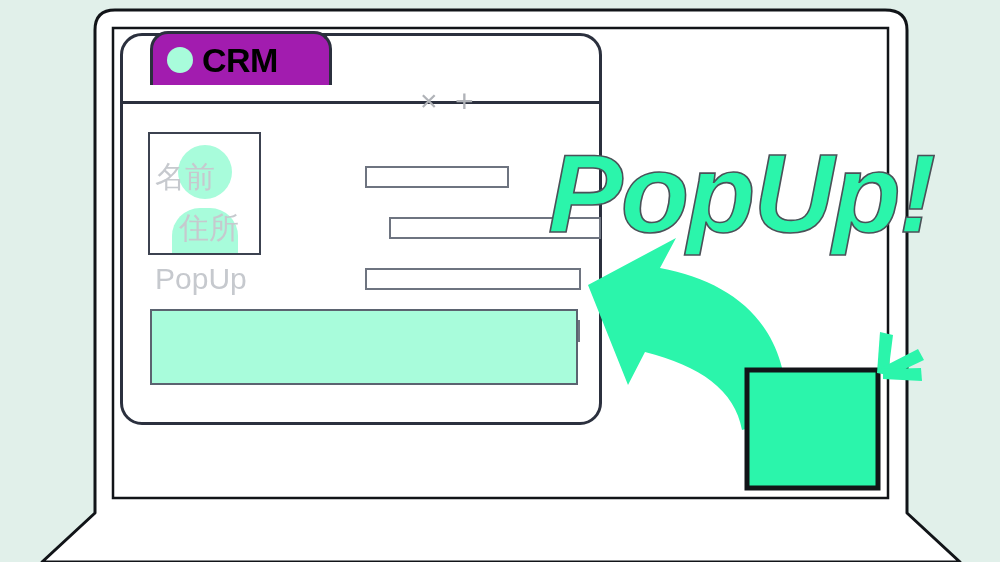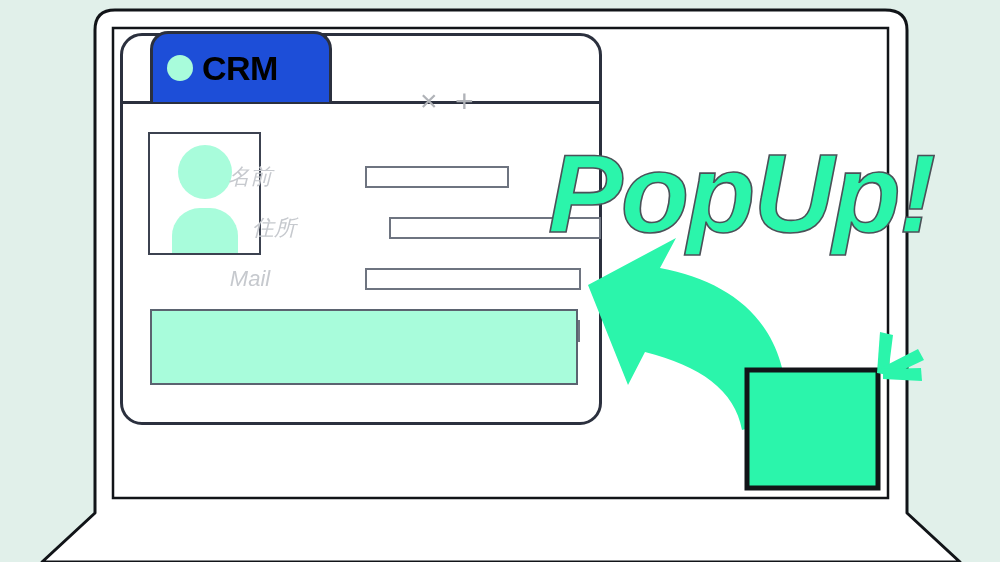--- a/index.html
+++ b/index.html
@@ -41,22 +41,22 @@
     top: 0;
     width: 100%;
     height: 68px;
     box-sizing: border-box;
   }
   .tab-active {
     position: absolute;
     left: 27px;
     top: -5px;
     width: 182px;
-    height: 71px;
-    background: #1d4ed8;
+    height: 54px;
+    background: #a21caf;
     border: 3px solid #2b303e;
     border-bottom: none;
     border-radius: 18px 18px 0 0;
     box-sizing: border-box;
     display: flex;
     align-items: center;
     padding-left: 14px;
     z-index: 3;
   }
   .tab-dot {
@@ -145,28 +145,27 @@
     position: absolute;
     left: 0;
     height: 26px;
     display: flex;
     align-items: center;
   }
   .form-label {
     position: absolute;
     right: 0;
     width: 200px;
-    text-align: center;
+    text-align: left;
     padding-right: 10px;
-    font-size: 22px;
+    font-size: 30px;
     color: #c6c9ce;
     box-sizing: border-box;
     white-space: nowrap;
     line-height: 1;
-    font-style: italic;
   }
   .form-label.strong {
     color: #000000;
     font-weight: bold;
     letter-spacing: 0px;
   }
   .form-input {
     position: absolute;
     left: 242px;
     height: 22px;
@@ -221,21 +220,21 @@
     <div class="form-rows" id="form-rows">
         <div class="form-row" style="top: 32px; width: 100%;">
           <div class="form-label" style="right: auto; left: 32px;">名前</div>
           <input class="form-input" type="text" style="width: 144px;">
         </div>
         <div class="form-row" style="top: 83px; width: 100%; margin-left: 24px;">
           <div class="form-label" style="right: auto; left: 32px;">住所</div>
           <input class="form-input" type="text" style="width: 212px;">
         </div>
         <div class="form-row" style="top: 134px; width: 100%;">
-          <div class="form-label" style="right: auto; left: 32px;">Mail</div>
+          <div class="form-label" style="right: auto; left: 32px;">PopUp</div>
           <input class="form-input" type="text" style="width: 216px;">
         </div>
         <div class="form-row" style="top: 186px; width: 100%;">
           <div class="form-label strong" style="right: auto; left: 32px;">電話番号</div>
           <input class="form-input" type="text" style="width: 215px;">
         </div>
       </div>
 
     <div class="big-field"></div>
   </div>

